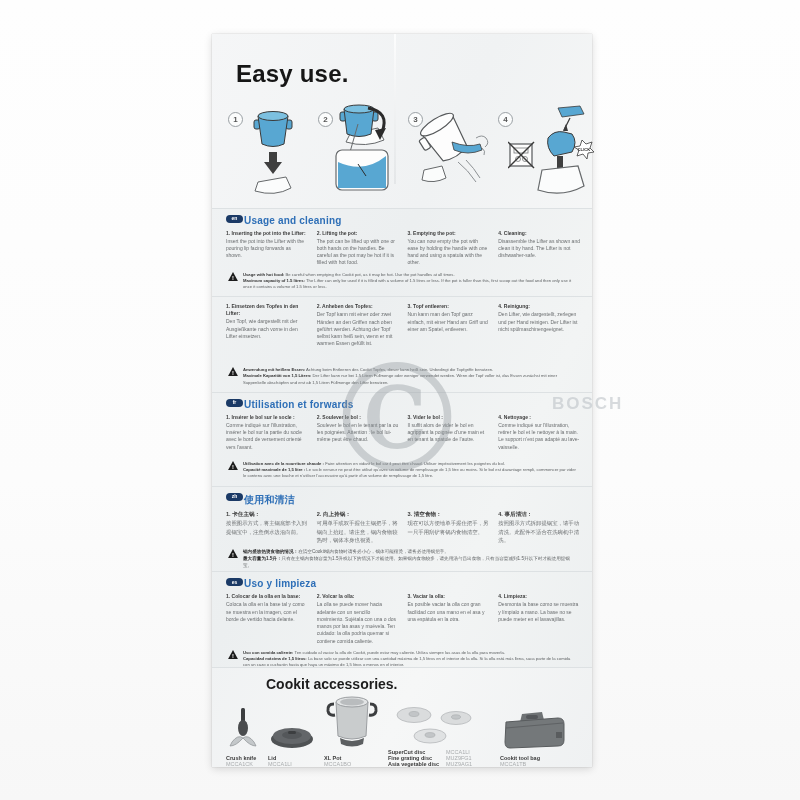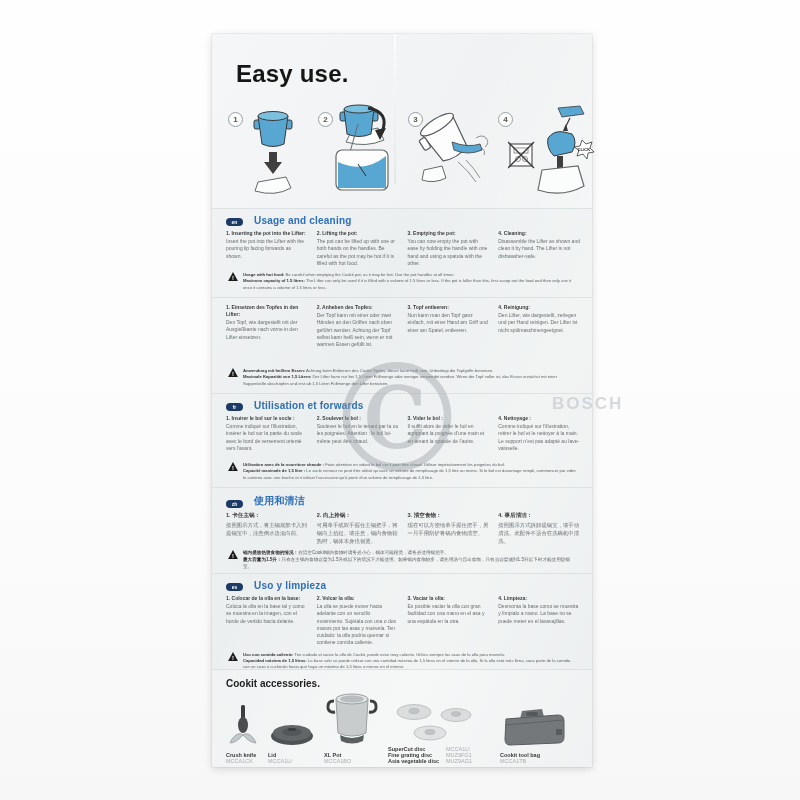--- a/index.html
+++ b/index.html
@@ -23,39 +23,39 @@
   .steps-row{height:112px;display:flex;padding:0 10px;box-sizing:border-box;}
   .step-fig{flex:1;position:relative;padding-top:14px;}
   .num-circle{position:absolute;left:6px;top:16px;width:13px;height:13px;border:1px solid #9aa0a4;
     border-radius:50%;background:#fbfcfc;color:#555;font-size:8px;font-weight:bold;
     display:flex;align-items:center;justify-content:center;}
   .fig-art{position:absolute;left:16px;top:8px;}
   
   .sec{border-top:1px solid #dde1e3;display:flex;flex-direction:column;
     padding:6px 12px 4px 14px;box-sizing:border-box;overflow:hidden;
     background:rgba(215,220,223,0.12);}
-  .sec-head{display:flex;align-items:flex-end;gap:11px;margin-bottom:4px;}
+  .sec-head{display:flex;align-items:flex-start;gap:1px;margin-bottom:4px;}
   .lang-pill{min-width:13px;height:8px;padding:0 2px;border-radius:5px;background:#1b3a66;
     color:#fff;font-size:5px;font-weight:bold;display:inline-flex;align-items:center;
     justify-content:center;line-height:1;}
   .sec-title{font-size:10px;font-weight:bold;color:#2e6fb7;letter-spacing:.2px;}
   .cols{display:grid;grid-template-columns:repeat(4,1fr);gap:9px;flex:1;}
   .step-title{font-size:5px;font-weight:bold;color:#3c3c3c;line-height:1.4;margin-bottom:1px;}
   .step-body{font-size:5px;color:#6a6d6f;line-height:1.45;}
   .zh .step-title{font-size:5.6px;}
   .zh .step-body{font-size:5.4px;line-height:1.5;}
   .warn{display:flex;gap:5px;align-items:flex-start;margin:5px 2px 2px 2px;}
   .warn-tri{width:10px;height:9px;flex:none;}
   .warn-lines{flex:1;}
   .warn-line{font-size:4.2px;color:#5c5f61;line-height:1.5;}
   .warn-line b{color:#333;}
   .zh .warn-line{font-size:4.6px;}
   
   .acc{border-top:1px solid #dde1e3;flex:1;padding:8px 12px 0 14px;box-sizing:border-box;}
-  .acc-title{font-size:10px;font-weight:bold;color:#1d1d1d;margin-bottom:2px;}
+  .acc-title{font-size:14px;font-weight:bold;color:#1d1d1d;margin-bottom:2px;margin-left:40px;}
   .acc-row{display:flex;align-items:flex-end;gap:8px;}
   .acc-item{display:flex;flex-direction:column;align-items:flex-start;}
   .acc-art{align-self:center;}
   .acc-name{font-size:5.5px;font-weight:bold;color:#3a3a3a;margin-top:3px;}
   .acc-code{font-size:5.5px;color:#a9acae;}
   .acc-group-rows{margin-top:2px;}
   .acc-group-row{display:flex;gap:6px;}
   .acc-group-row .acc-name{margin-top:0;width:52px;}
   
   .wm-copy{position:absolute;left:322px;top:344px;font-family:"DejaVu Serif",serif;

